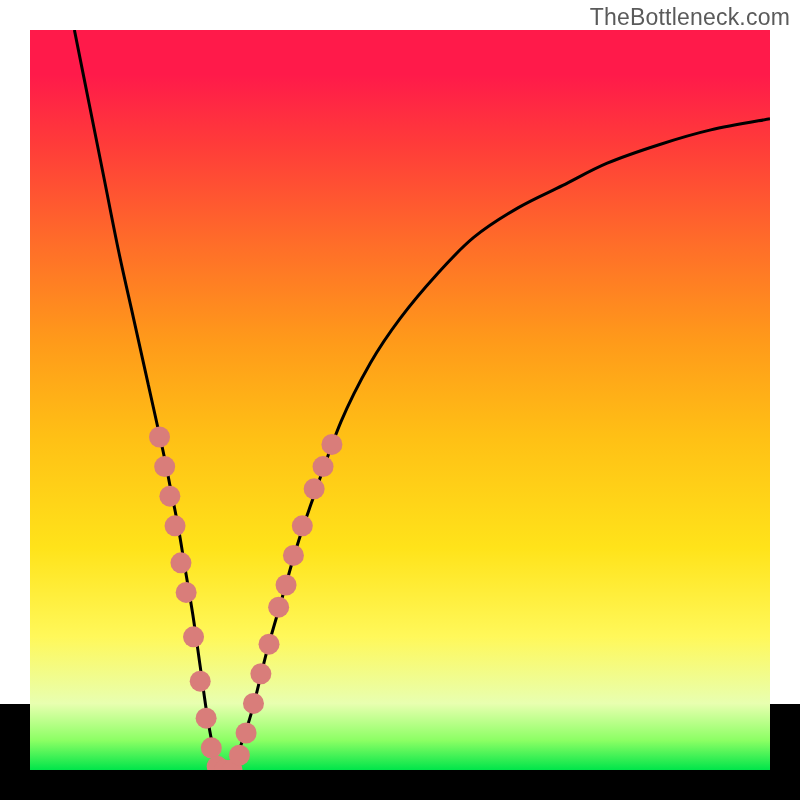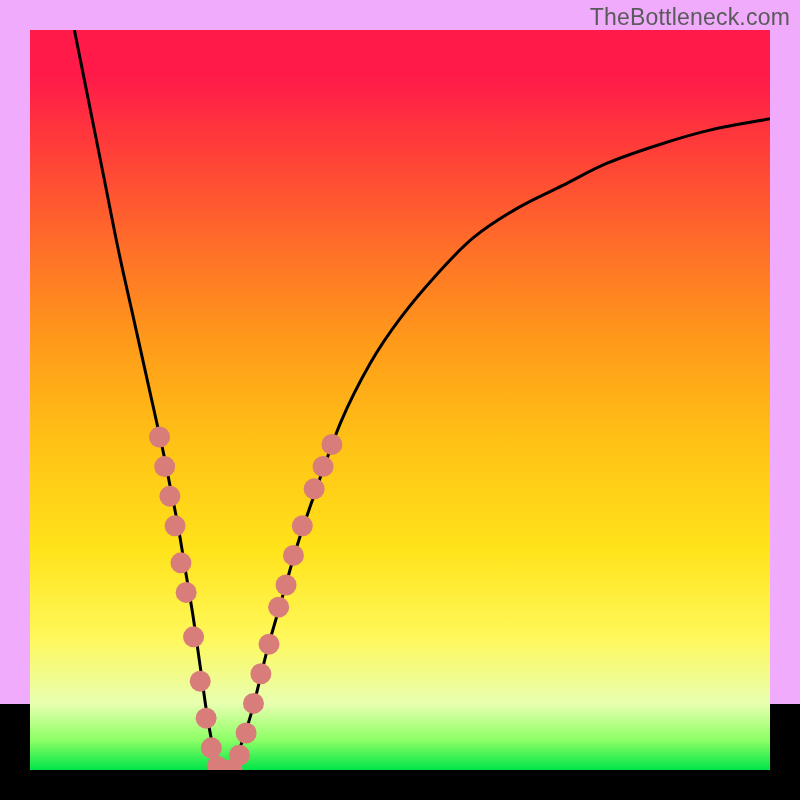--- a/index.html
+++ b/index.html
@@ -8,21 +8,21 @@
     width: 800px;
     height: 800px;
     overflow: hidden;
     background: #000;
     font-family: Arial, Helvetica, sans-serif;
   }
   .frame {
     position: relative;
     width: 800px;
     height: 704px;
-    background: #f0abfc;
+    background: #ffffff;
   }
   .plot {
     position: absolute;
     left: 30px;
     top: 30px;
     width: 740px;
     height: 740px;
     background: linear-gradient(to bottom,
       #ff1a4a 0%,
       #ff1a4a 6%,

